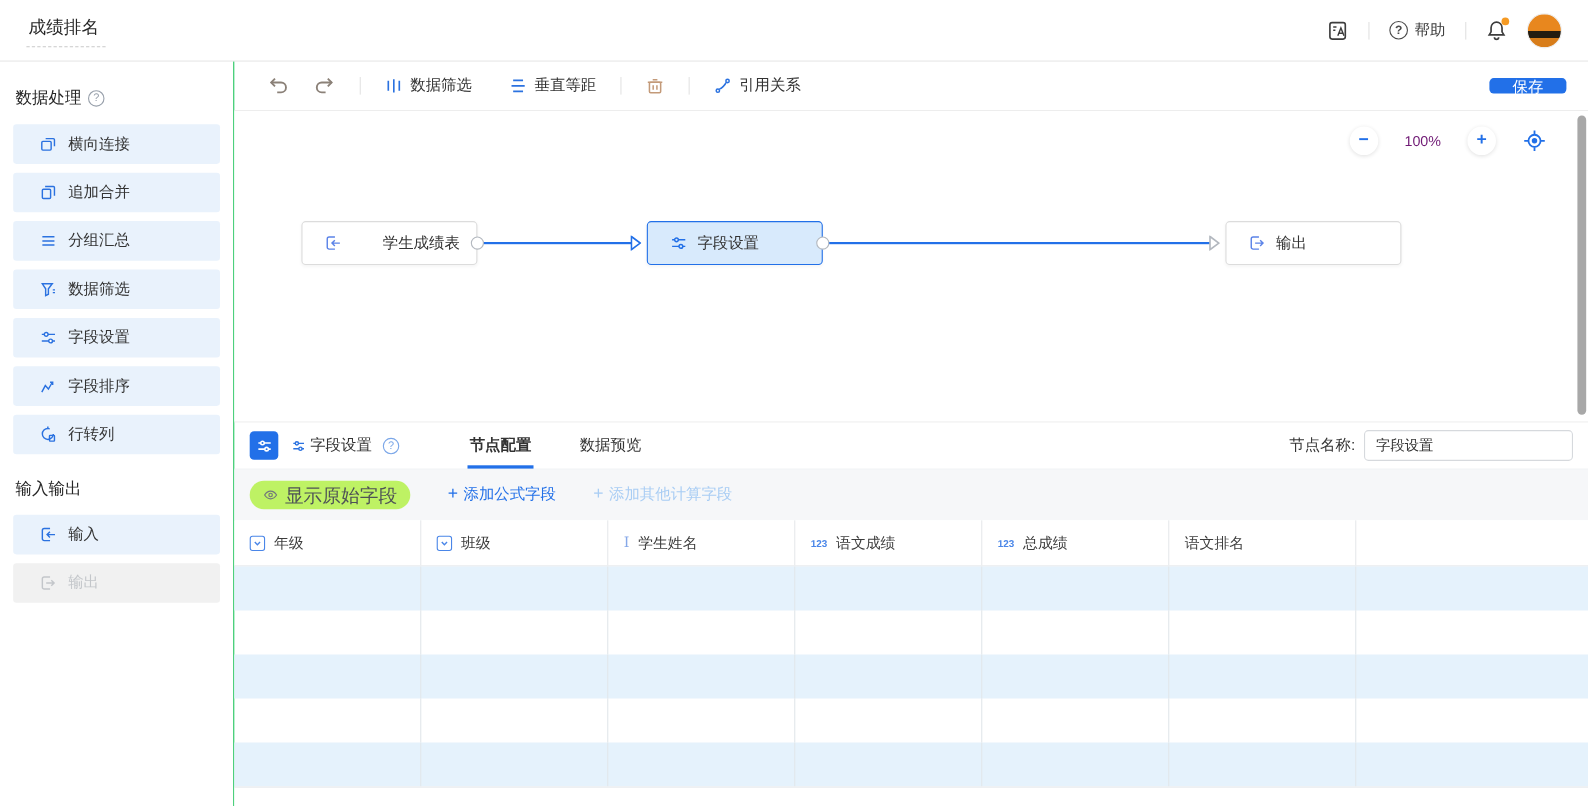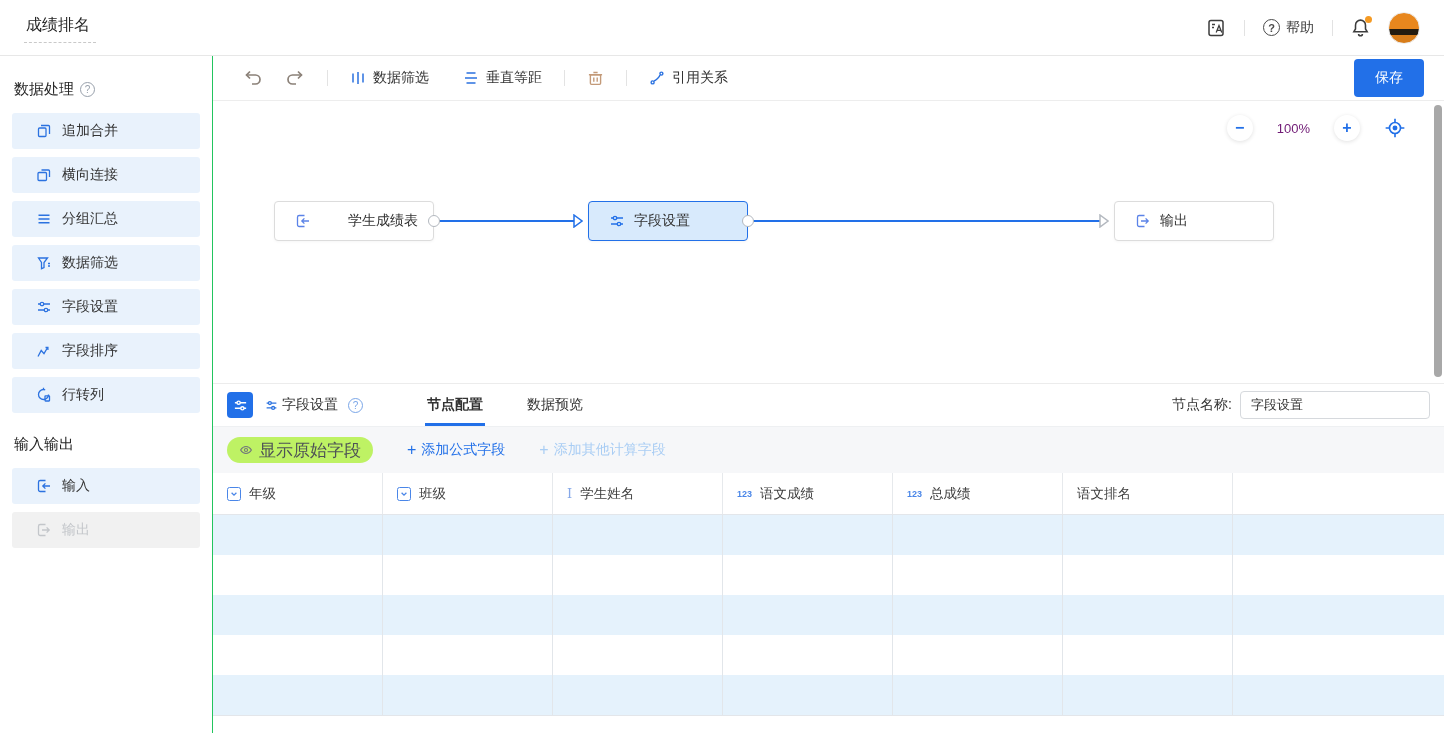--- a/index.html
+++ b/index.html
@@ -47,21 +47,21 @@
   .main { flex:1; display:flex; flex-direction:column; min-width:0; position:relative; }
 
   
   .toolbar { height:45px; min-height:45px; border-bottom:1px solid #ededed;
     display:flex; align-items:center; padding-left:30px; }
   .tool-btn { display:flex; align-items:center; gap:7px; cursor:pointer; font-size:14px; color:#333; }
   .tool-divider { width:1px; height:16px; background:#e3e3e3; margin:0 22px; }
   .arrow-btn { color:#8b8178; cursor:pointer; display:flex; }
   .arrow-btn + .arrow-btn { margin-left:22px; }
   .trash-btn { color:#c39a79; cursor:pointer; display:flex; }
-  .save-btn { margin-left:auto; margin-right:20px; width:70px; height:38px; background:#2270e8;
+  .save-btn { margin-left:auto; margin-right:20px; width:70px; height:14px; background:#2270e8;
     color:#fff; font-size:14px; border:none; border-radius:4px; cursor:pointer; }
 
   
   .canvas { height:282px; min-height:282px; position:relative; background:#fff; }
   .zoom-ctrl { position:absolute; top:14px; right:38px; display:flex; align-items:center; gap:24px; }
   .zoom-circle { width:26px; height:26px; border-radius:50%; background:#fff; cursor:pointer;
     box-shadow:0 1px 4px rgba(0,0,0,.12); display:flex; align-items:center; justify-content:center;
     color:#2270e8; font-size:16px; font-weight:bold; }
   .zoom-level { font-size:13px; color:#701a75; }
   .locate-btn { color:#2270e8; cursor:pointer; display:flex; }
@@ -159,34 +159,34 @@
 
   <div class="sidebar">
     <div class="side-section-title">
       <span>数据处理</span>
       <span class="q-circle-sm">?</span>
     </div>
 
     <div class="side-item">
       <span class="ic">
         <svg width="16" height="16" viewBox="0 0 16 16" fill="none" stroke="currentColor" stroke-width="1.3">
+          <path d="M5.5 3h7a1 1 0 0 1 1 1v6"></path>
+            <rect x="2" y="5.5" width="8.5" height="8" rx="1"></rect>
+        </svg>
+        </span>
+      <span>横向连接</span>
+    </div>
+    <div class="side-item">
+      <span class="ic">
+        <svg width="16" height="16" viewBox="0 0 16 16" fill="none" stroke="currentColor" stroke-width="1.3">
           <path d="M5 2.5h7.5a1 1 0 0 1 1 1V11"></path>
             <rect x="2.5" y="5" width="7.5" height="8.5" rx="1"></rect>
         </svg>
         </span>
       <span>追加合并</span>
-    </div>
-    <div class="side-item">
-      <span class="ic">
-        <svg width="16" height="16" viewBox="0 0 16 16" fill="none" stroke="currentColor" stroke-width="1.3">
-          <path d="M5.5 3h7a1 1 0 0 1 1 1v6"></path>
-            <rect x="2" y="5.5" width="8.5" height="8" rx="1"></rect>
-        </svg>
-        </span>
-      <span>横向连接</span>
     </div>
     <div class="side-item">
       <span class="ic">
         <svg width="16" height="16" viewBox="0 0 16 16" fill="none" stroke="currentColor" stroke-width="1.4">
           <path d="M2.5 4.2h11M2.5 8h11M2.5 11.8h11"></path>
         </svg>
         </span>
       <span>分组汇总</span>
     </div>
     <div class="side-item">

